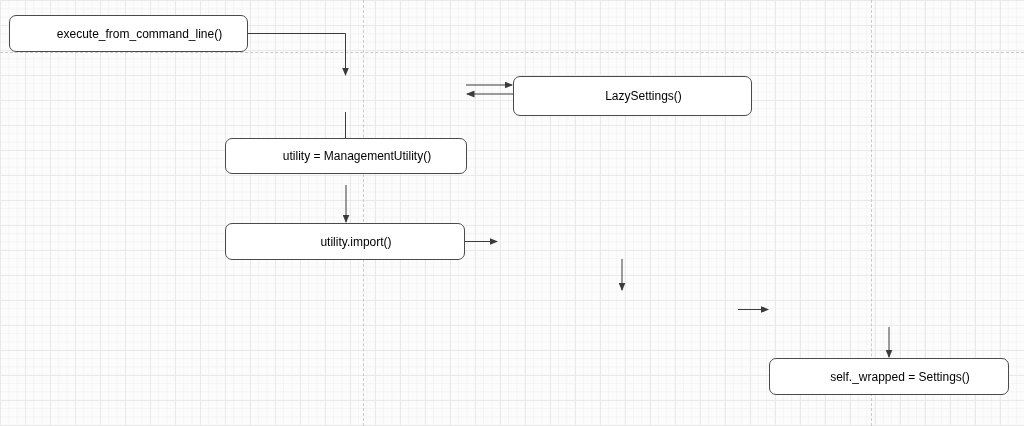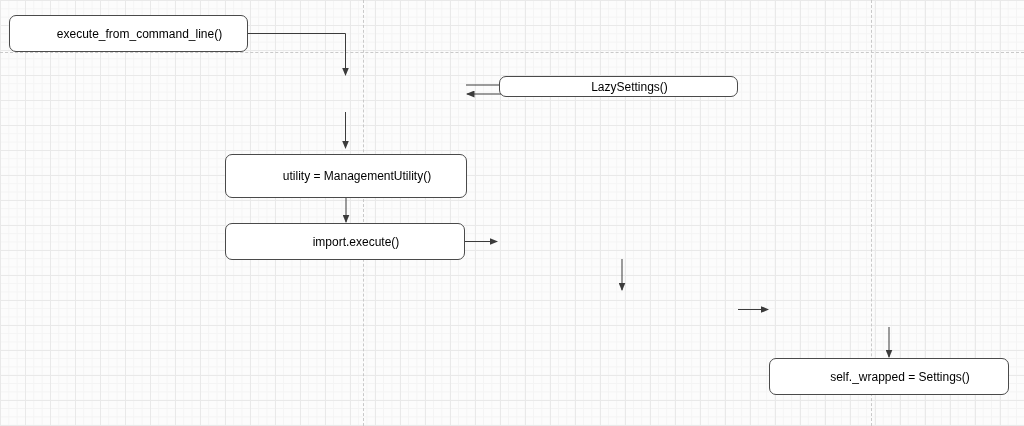--- a/index.html
+++ b/index.html
@@ -56,26 +56,26 @@
       <path d="M 346 185 L 346 222" class="edge" marker-end="url(#arrow)"></path>
       <path d="M 465 241.5 L 497 241.5" class="edge" marker-end="url(#arrow)"></path>
       <path d="M 622 259 L 622 290" class="edge" marker-end="url(#arrow)"></path>
       <path d="M 738 309.5 L 768 309.5" class="edge" marker-end="url(#arrow)"></path>
       <path d="M 889 327 L 889 357" class="edge" marker-end="url(#arrow)"></path>
     </svg>
 
   <div class="node" style="left: 9px; top: 15px; width: 239px; height: 37px;">
     <span class="node-label">execute_from_command_line()</span>
   </div>
-  <div class="node" style="left: 499px; top: 76px; width: 239px; height: 21px;">
+  <div class="node" style="left: 513px; top: 76px; width: 239px; height: 40px;">
     <span class="node-label">LazySettings()</span>
   </div>
-  <div class="node" style="left: 225px; top: 154px; width: 242px; height: 44px;">
+  <div class="node" style="left: 225px; top: 138px; width: 242px; height: 36px;">
     <span class="node-label">utility = ManagementUtility()</span>
   </div>
   <div class="node" style="left: 225px; top: 223px; width: 240px; height: 37px;">
-    <span class="node-label">import.execute()</span>
+    <span class="node-label">utility.import()</span>
   </div>
   <div class="node" style="left: 769px; top: 358px; width: 240px; height: 37px;">
     <span class="node-label">self._wrapped = Settings()</span>
   </div>
 
 </div>
 
 </body></html>

